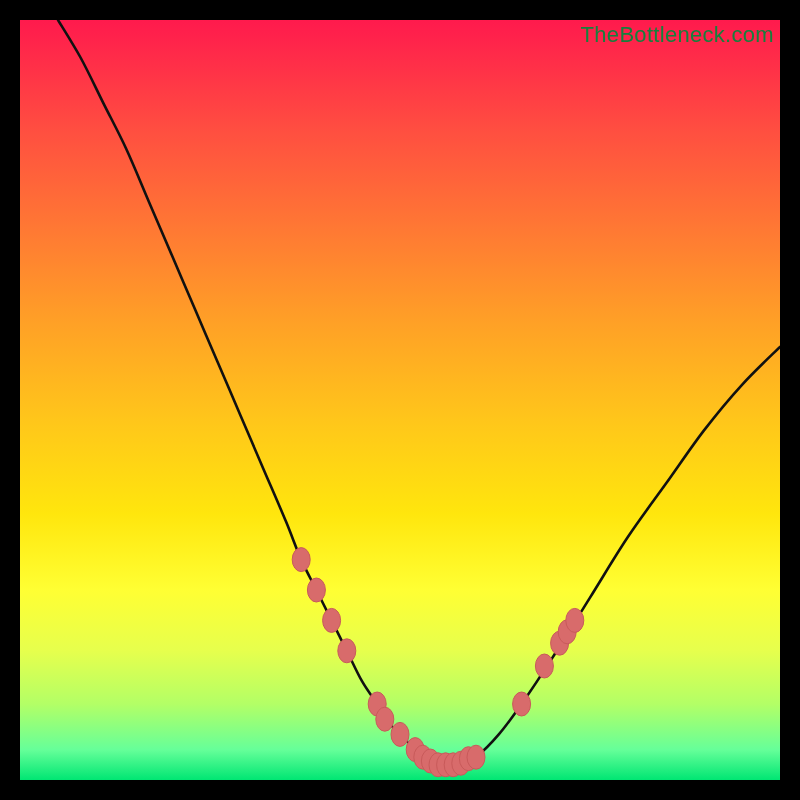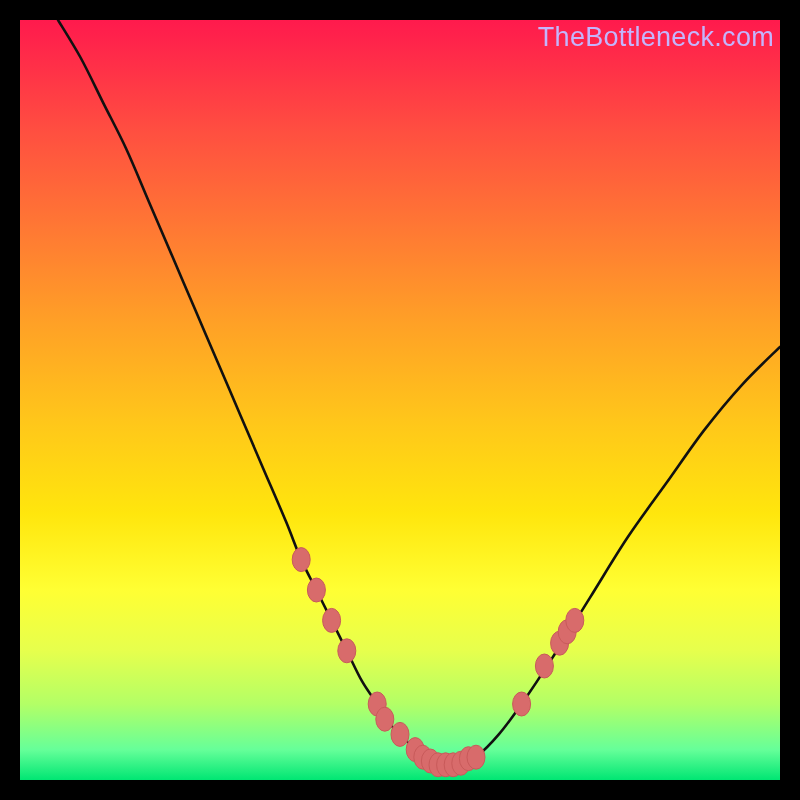--- a/index.html
+++ b/index.html
@@ -36,22 +36,22 @@
       #ffff33 75%,
       #e6ff4d 83%,
       #b3ff66 90%,
       #66ff99 96%,
       #00e673 100%);
   }
   .watermark {
     position: absolute;
     top: 2px;
     right: 6px;
-    color: #c4b5fd;
-    font-size: 27px;
+    color: #15803d;
+    font-size: 22px;
     font-weight: 500;
     letter-spacing: 0.3px;
     z-index: 10;
   }
   svg.curve {
     position: absolute;
     left: 0;
     top: 0;
     width: 760px;
     height: 760px;

